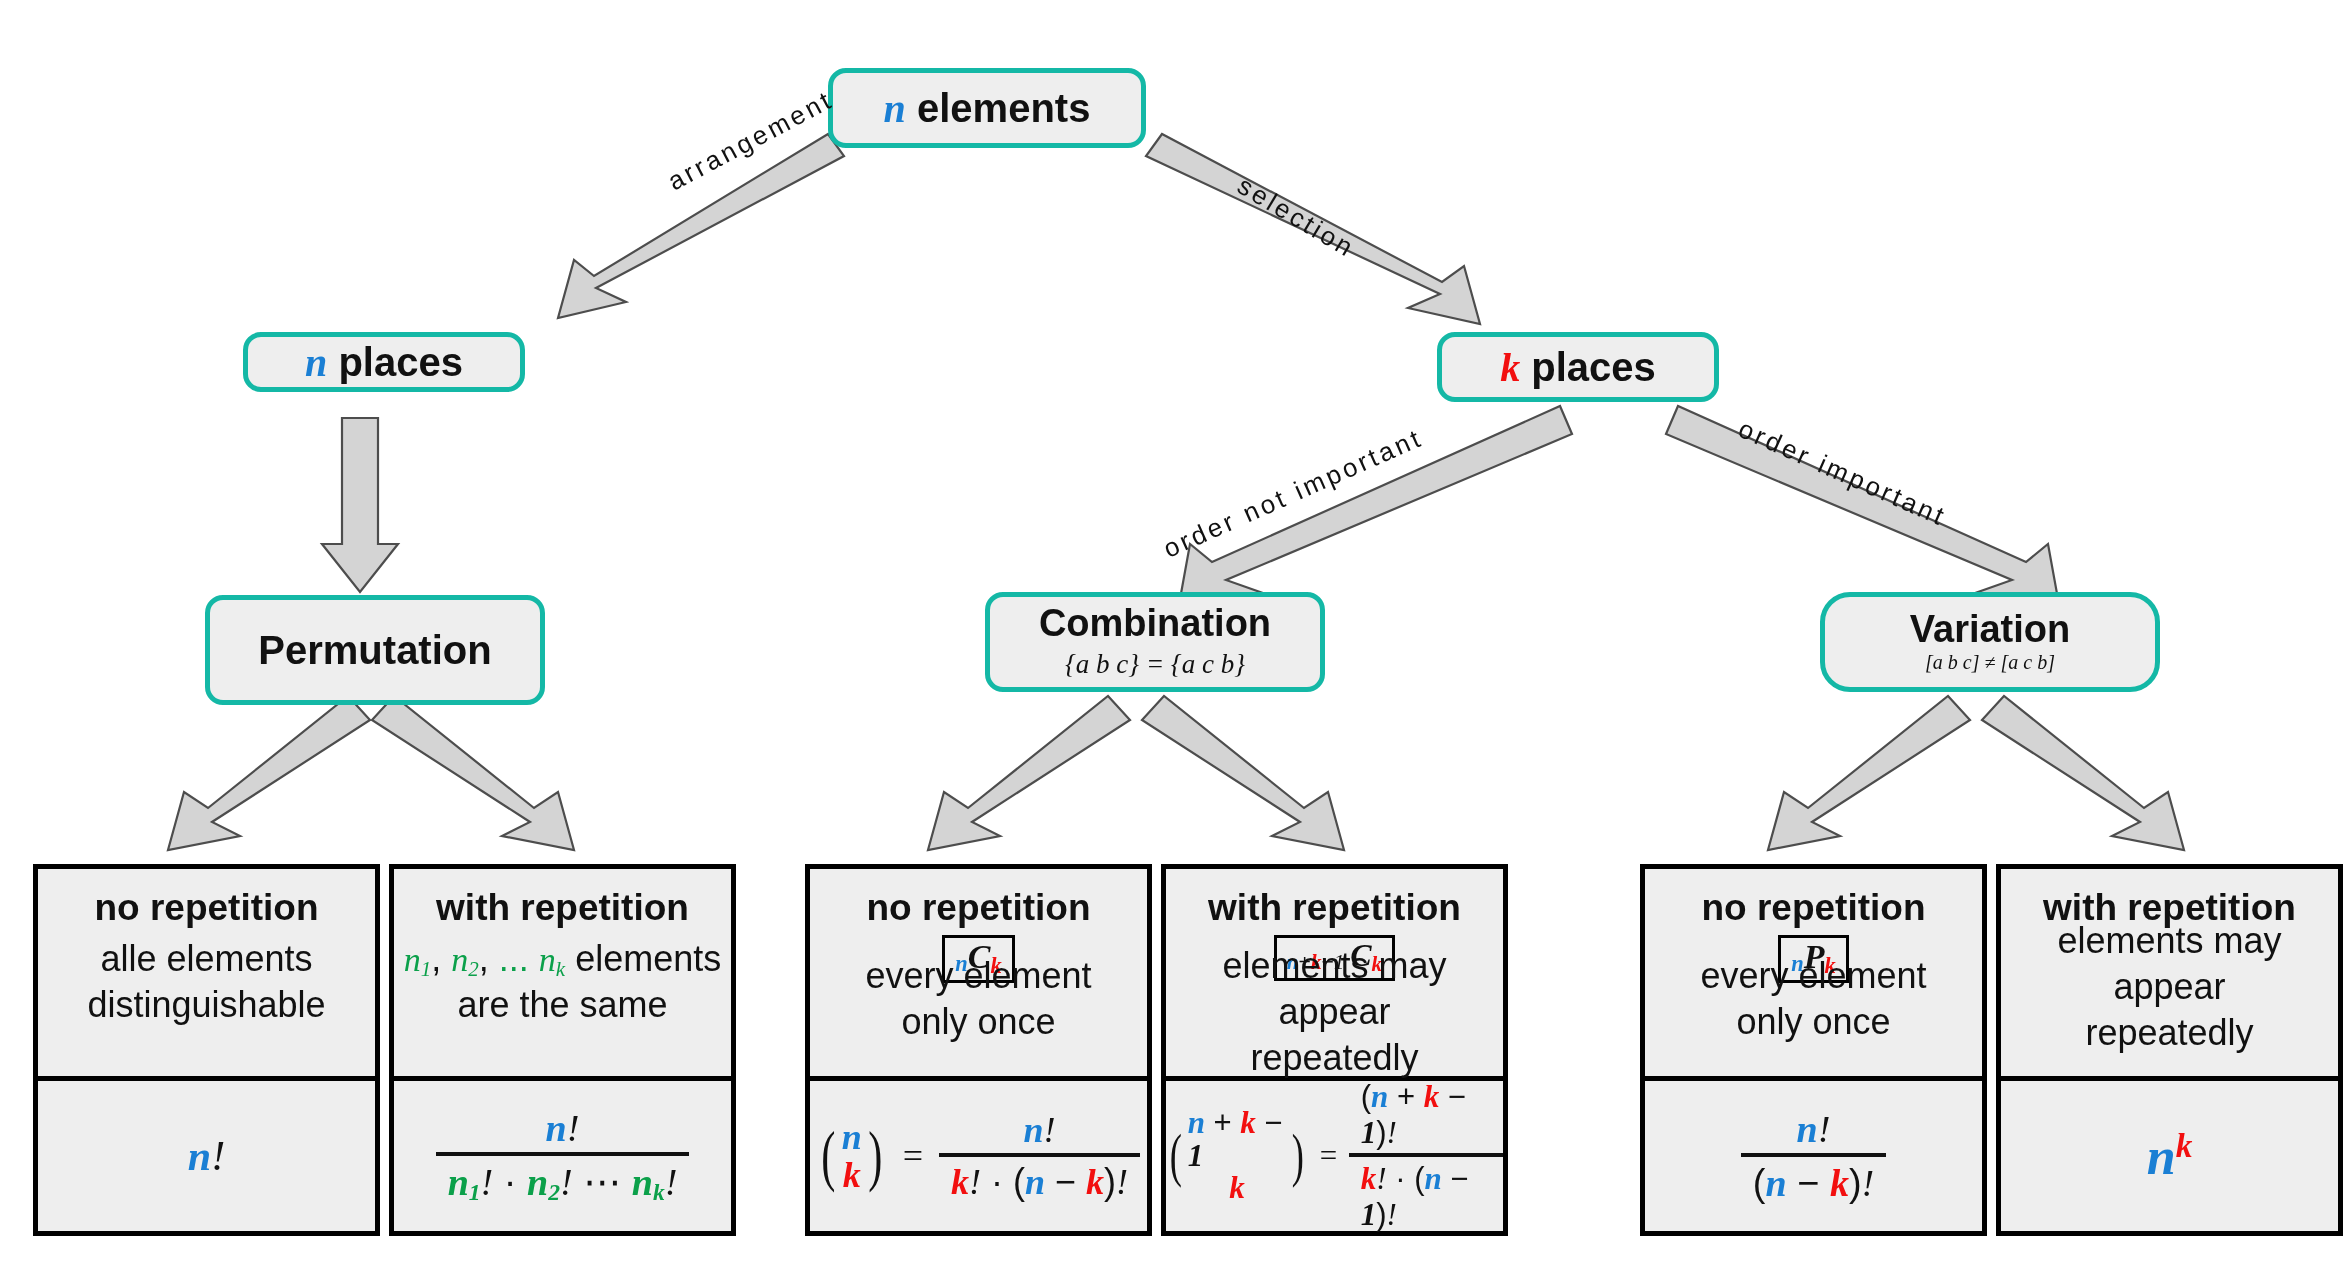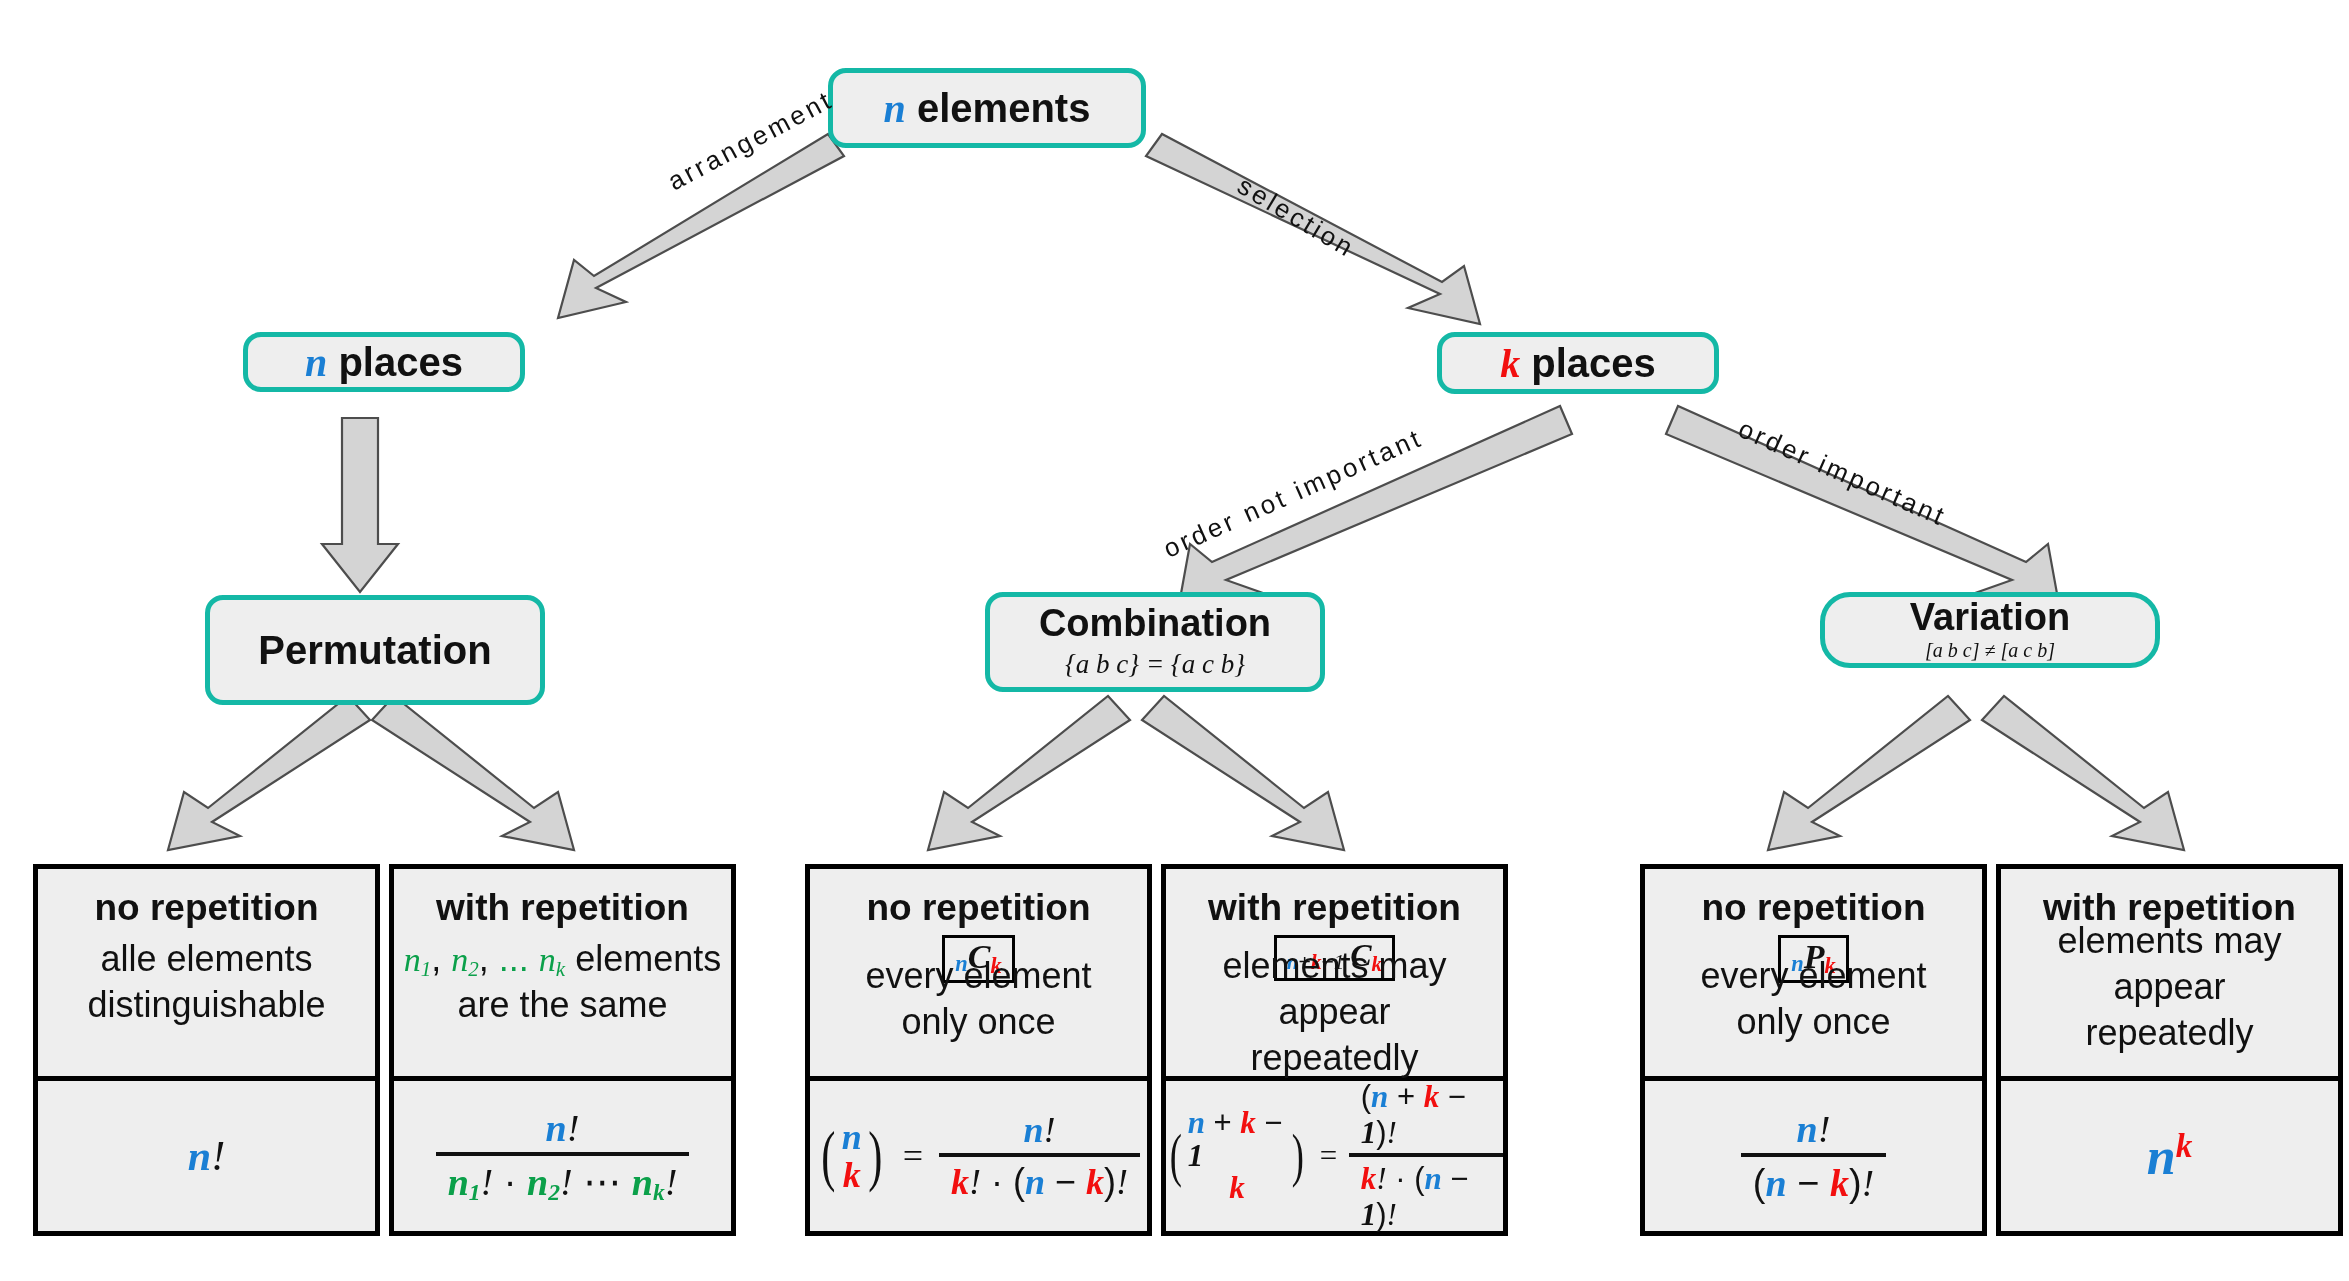--- a/index.html
+++ b/index.html
@@ -156,37 +156,37 @@
     </div>
   </div>
 
   <div class="node" style="left:243px;top:332px;width:282px;height:60px;">
     <div class="title" style="font-size:40px;">
       <span class="m blue">n</span>
       <span>places</span>
     </div>
   </div>
 
-  <div class="node" style="left:1437px;top:332px;width:282px;height:62px;align-items:center;">
+  <div class="node" style="left:1437px;top:332px;width:282px;height:70px;align-items:center;">
     <div class="title" style="font-size:40px;">
       <span class="m red">k</span>
       <span>places</span>
     </div>
   </div>
 
   <div class="node" style="left:205px;top:595px;width:340px;height:110px;">
     <div class="title" style="font-size:40px;">Permutation</div>
   </div>
 
   <div class="node" style="left:985px;top:592px;width:340px;height:100px;">
     <div class="title" style="font-size:38px;">Combination</div>
     <div class="sub" style="font-size:27px;margin-top:6px;">{a b c} = {a c b}</div>
   </div>
 
-  <div class="node" style="left:1820px;top:592px;width:340px;height:76px;border-radius:30px;">
+  <div class="node" style="left:1820px;top:592px;width:340px;height:100px;border-radius:30px;">
     <div class="title" style="font-size:38px;">Variation</div>
     <div class="sub" style="font-size:20px;margin-top:1px;">[a b c] ≠ [a c b]</div>
   </div>
 
   <div class="leaf" style="left:33px;top:864px;width:347px;height:372px;">
     <div class="top">
       <div class="head">no repetition</div>
       <div class="desc two">
         <div>alle elements</div>
         <div>distinguishable</div>

